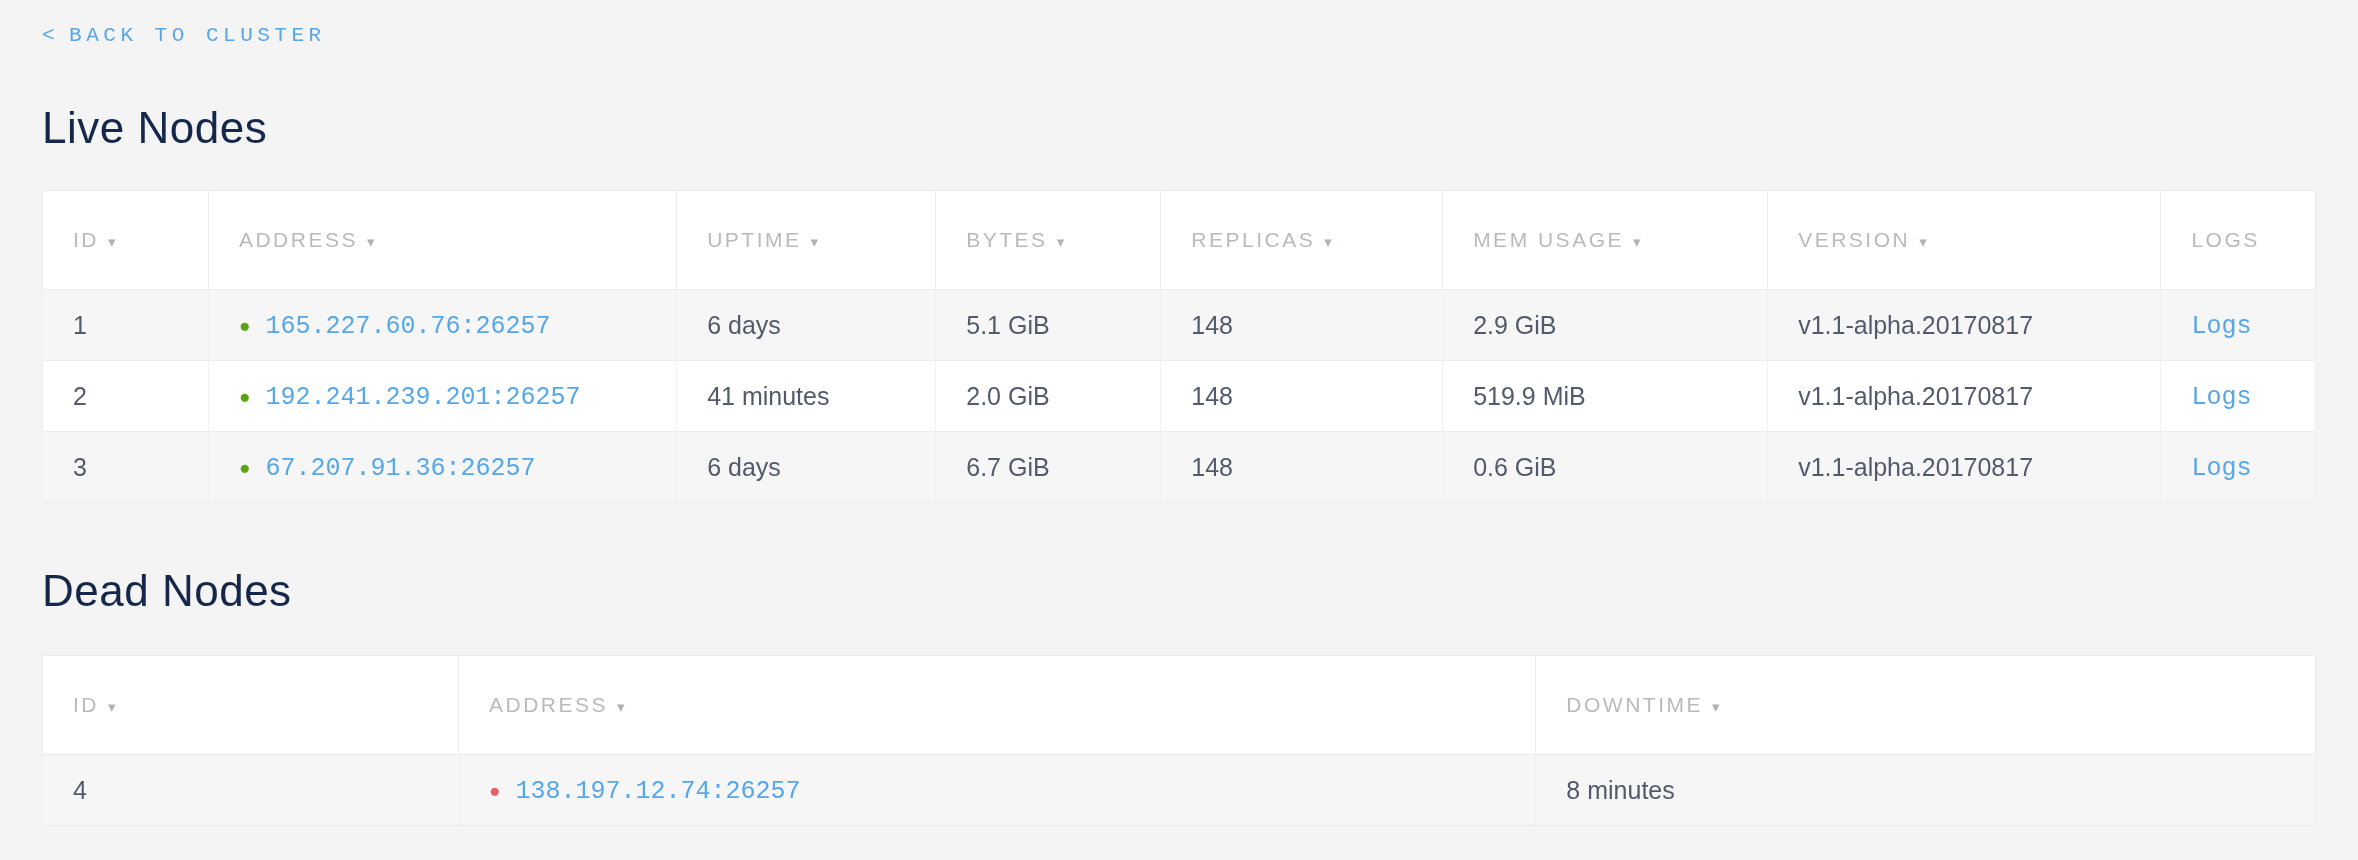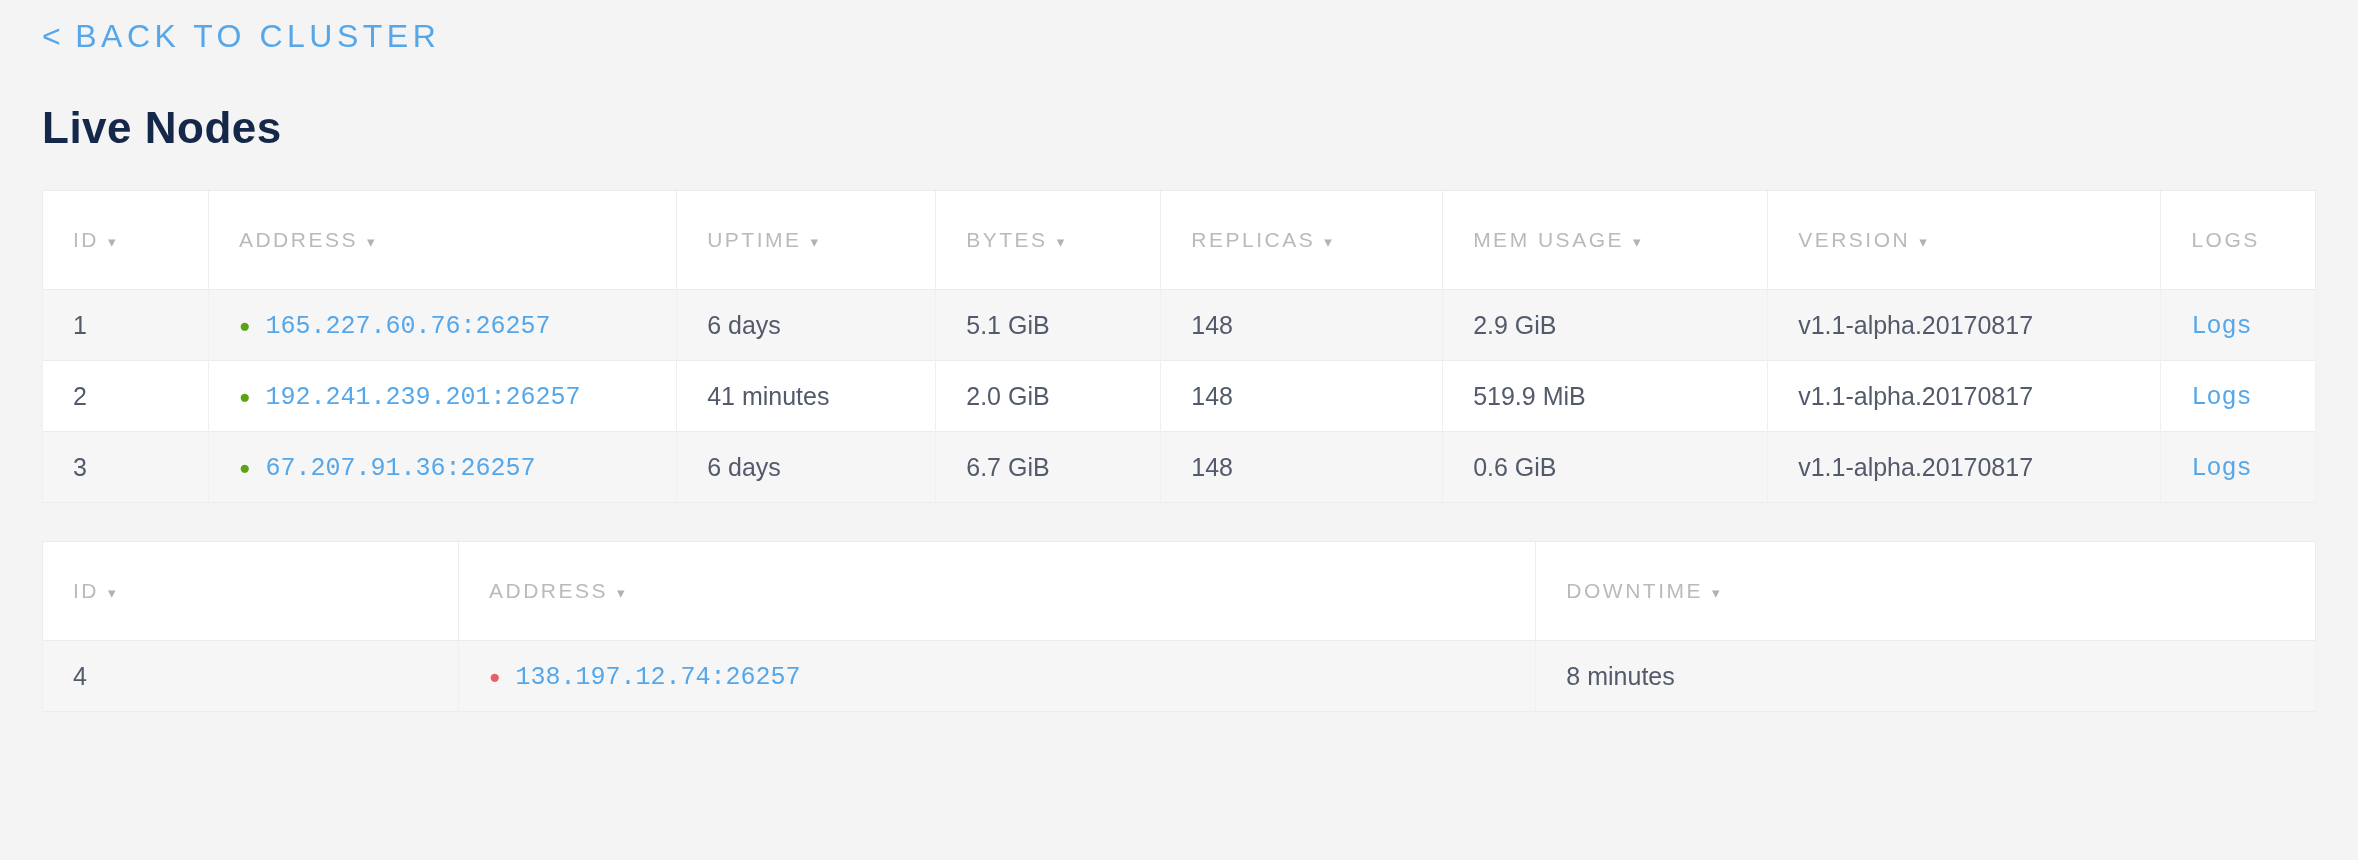--- a/index.html
+++ b/index.html
@@ -18,32 +18,33 @@
     min-height: 860px;
     background: var(--page-bg);
     font-family: "Liberation Sans", "DejaVu Sans", sans-serif;
   }
   .container { padding: 0 42px; }
 
   .back-link {
     display: inline-block;
     margin-top: 20px;
     color: var(--link-blue);
-    font-size: 32px;
+    font-size: 21px;
     letter-spacing: 4.5px;
     text-decoration: none;
     line-height: 32px;
     cursor: pointer;
+    font-family: Liberation Mono, monospace;
   }
   .back-link .chev { margin-right: 10px; }
 
   h1.section-title {
     color: var(--heading-navy);
     font-size: 44px;
-    font-weight: 700;
+    font-weight: 400;
     line-height: 52px;
     letter-spacing: 0.5px;
   }
   h1.live-title { margin-top: 50px; }
   h1.dead-title { margin-top: 62px; }
 
   table.nodes {
     width: 100%;
     border-collapse: collapse;
     background: #0f766e;
@@ -210,20 +211,21 @@
         <td>148</td>
         <td>0.6 GiB</td>
         <td>v1.1-alpha.20170817</td>
         <td>
           <a class="table-link">Logs</a>
         </td>
       </tr>
     </tbody>
   </table>
 
+  <h1 class="section-title dead-title">Dead Nodes</h1>
 
   <table class="nodes dead">
     <colgroup>
       <col class="c-id">
         <col class="c-address">
         <col class="c-downtime">
     </colgroup>
     <thead>
       <tr>
         <th class="sortable">

